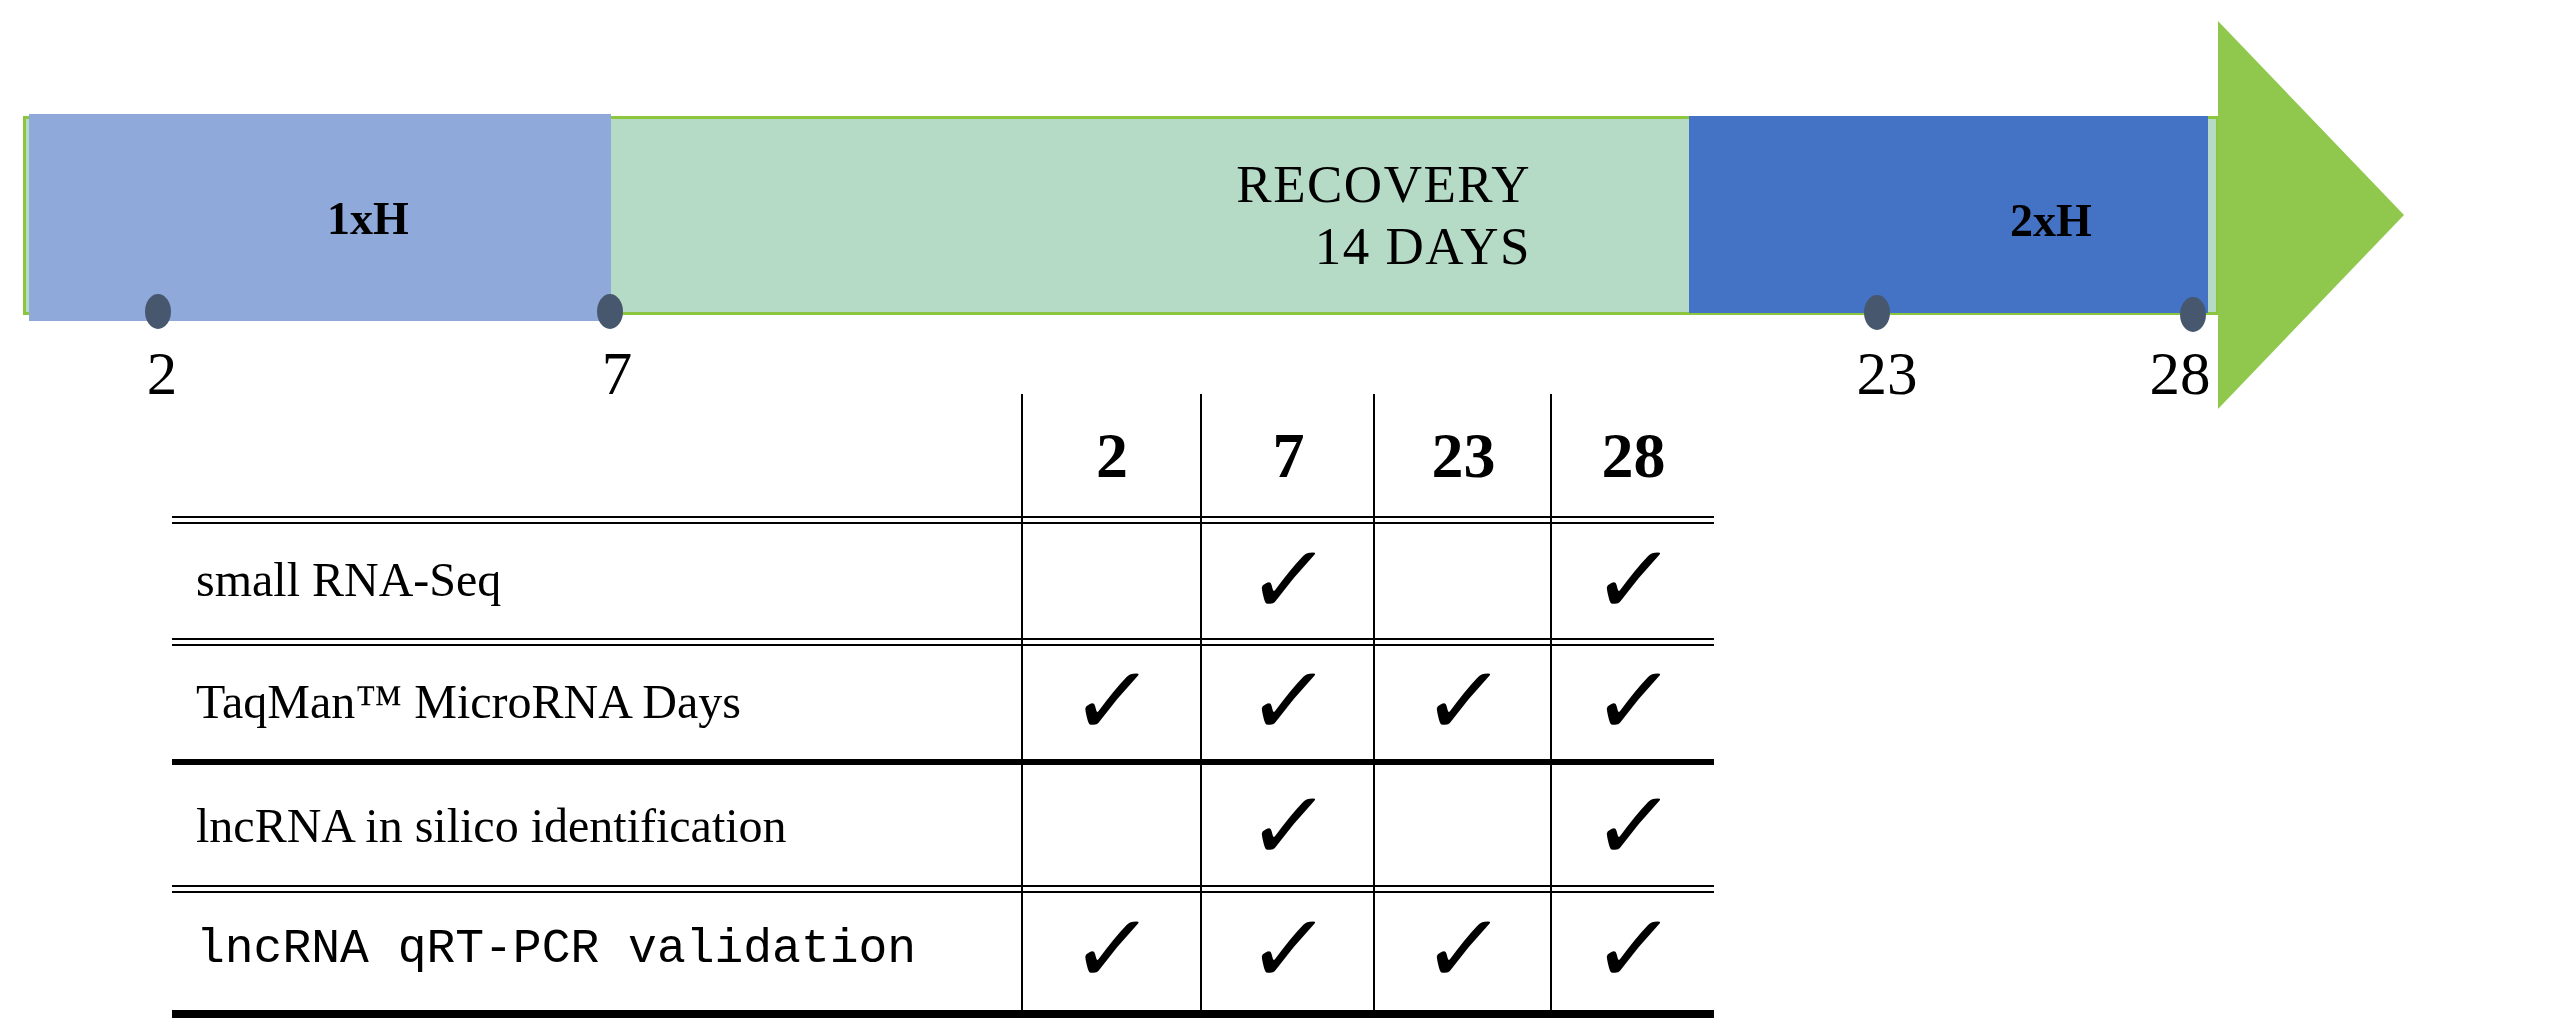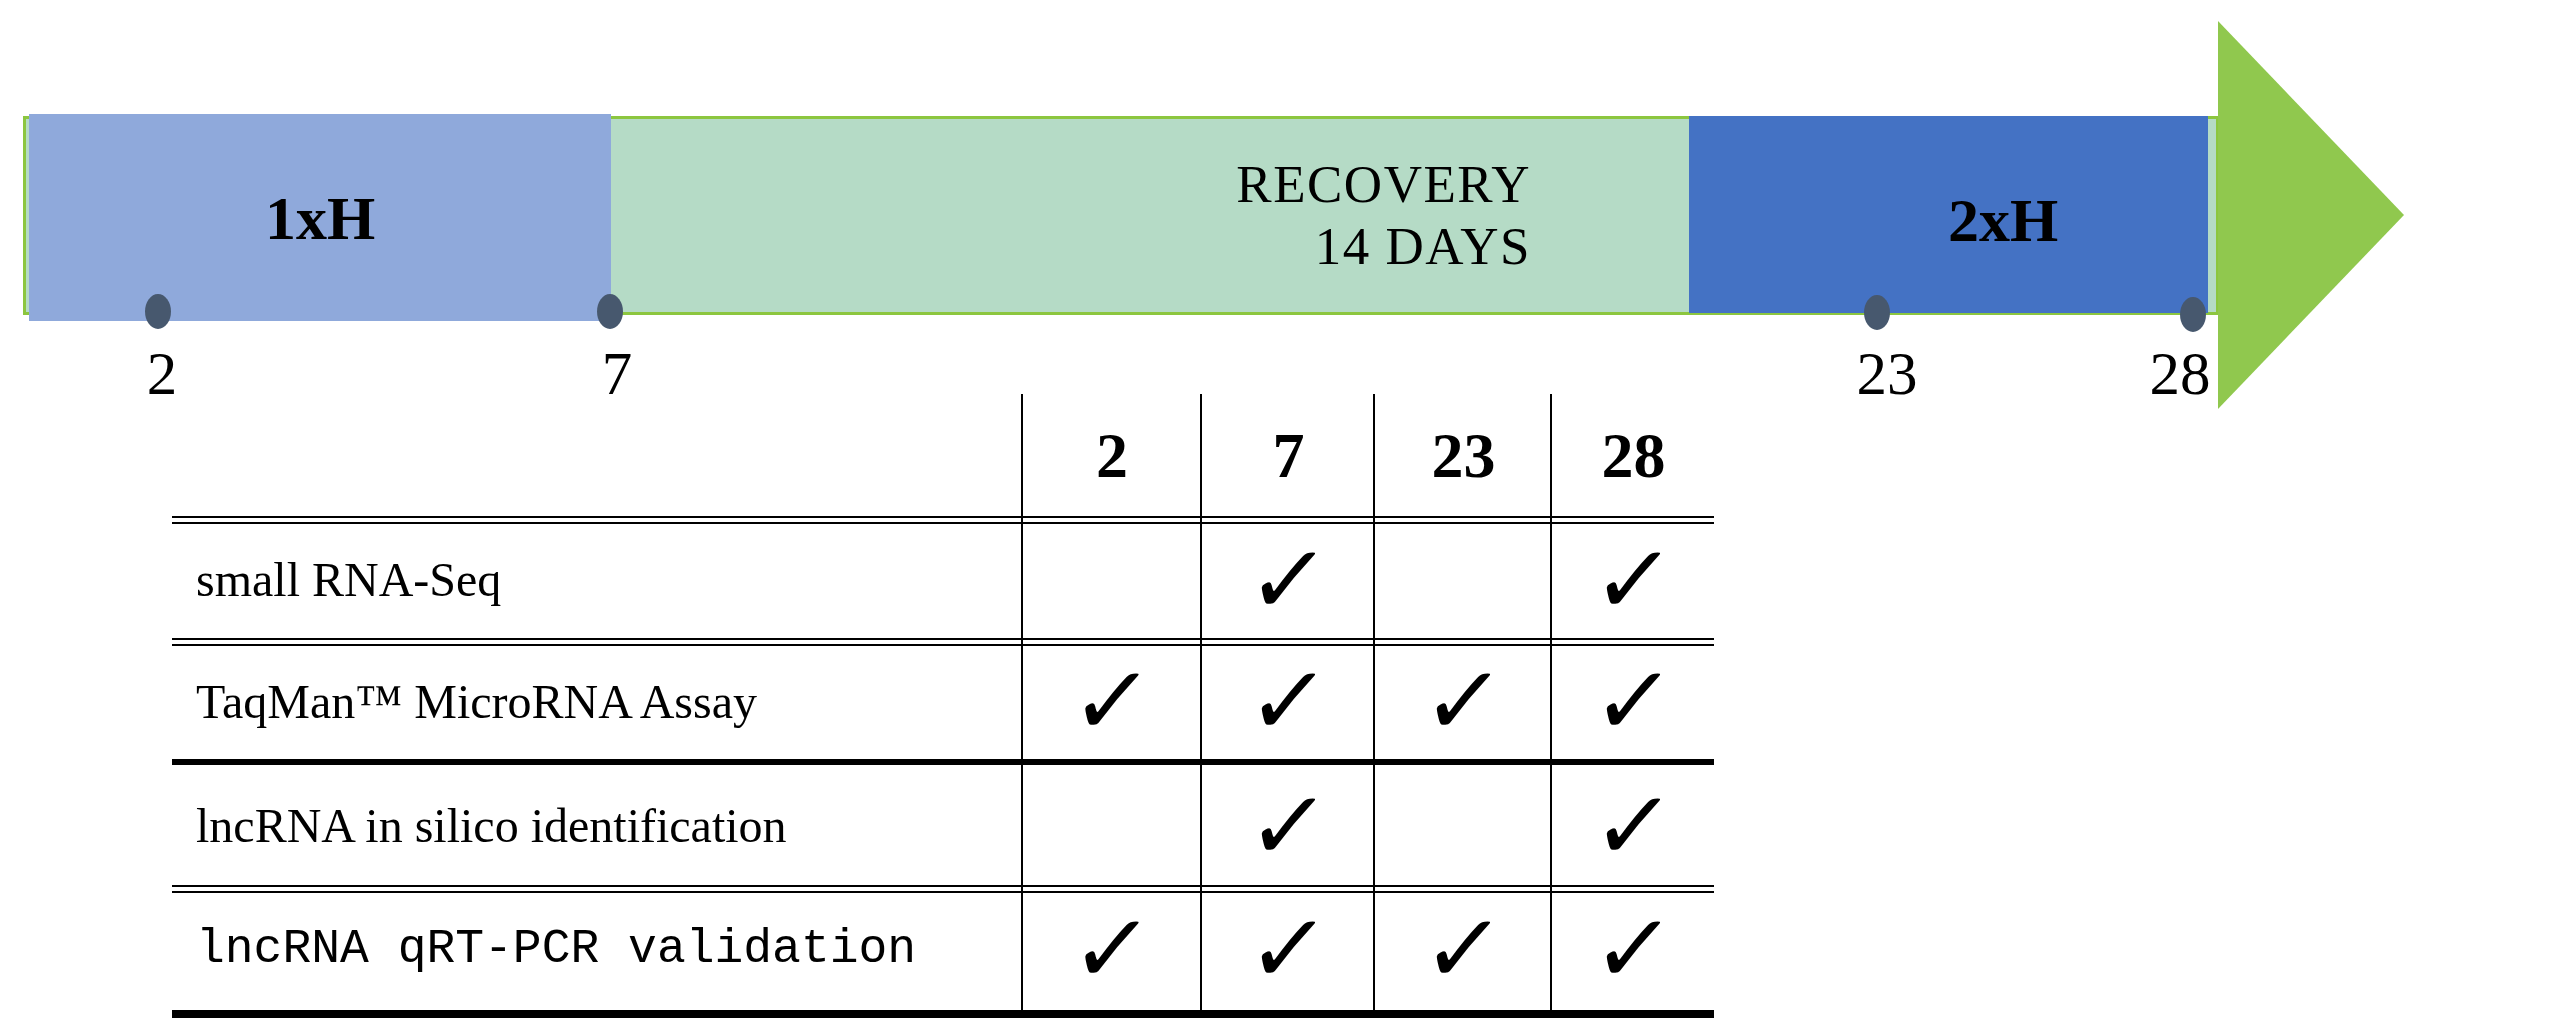--- a/index.html
+++ b/index.html
@@ -33,22 +33,22 @@
     background: #4472c4;
   }
   .arrow-head {
     left: 2218px; top: 21px;
     width: 0; height: 0;
     border-top: 194px solid transparent;
     border-bottom: 194px solid transparent;
     border-left: 186px solid #90c84e;
   }
   .phase-label {
-    font-size: 62px; font-weight: bold;
-    line-height: 73px; text-align: center;
+    font-size: 46px; font-weight: bold;
+    line-height: 73px; text-align: center; padding-left: 48px;
   }
   .phase1-label { left: 29px; top: 182px; width: 582px; }
   .phase2-label { left: 1689px; top: 184px; width: 628px; }
   .recovery-label {
     left: 611px; top: 153px; width: 920px;
     font-size: 53px; line-height: 62px;
     letter-spacing: 1.5px; text-align: right;
   }
   .marker {
     width: 26px; height: 35px;
@@ -158,21 +158,21 @@
   <div class="abs hline thick  h3"></div>
   <div class="abs hline double h4"></div>
   <div class="abs hline thick  h5"></div>
 
   <div class="abs col-header c1">2</div>
   <div class="abs col-header c2">7</div>
   <div class="abs col-header c3">23</div>
   <div class="abs col-header c4">28</div>
 
   <div class="abs row-label r1">small RNA-Seq</div>
-  <div class="abs row-label r2">TaqMan™ MicroRNA Assay</div>
+  <div class="abs row-label r2">TaqMan™ MicroRNA Days</div>
   <div class="abs row-label r3">lncRNA in silico identification</div>
   <div class="abs row-label r4">lncRNA qRT-PCR validation</div>
 
   <div class="abs check-cell r1 c1"></div>
   <div class="abs check-cell r1 c2">✓</div>
   <div class="abs check-cell r1 c3"></div>
   <div class="abs check-cell r1 c4">✓</div>
 
   <div class="abs check-cell r2 c1">✓</div>
   <div class="abs check-cell r2 c2">✓</div>

